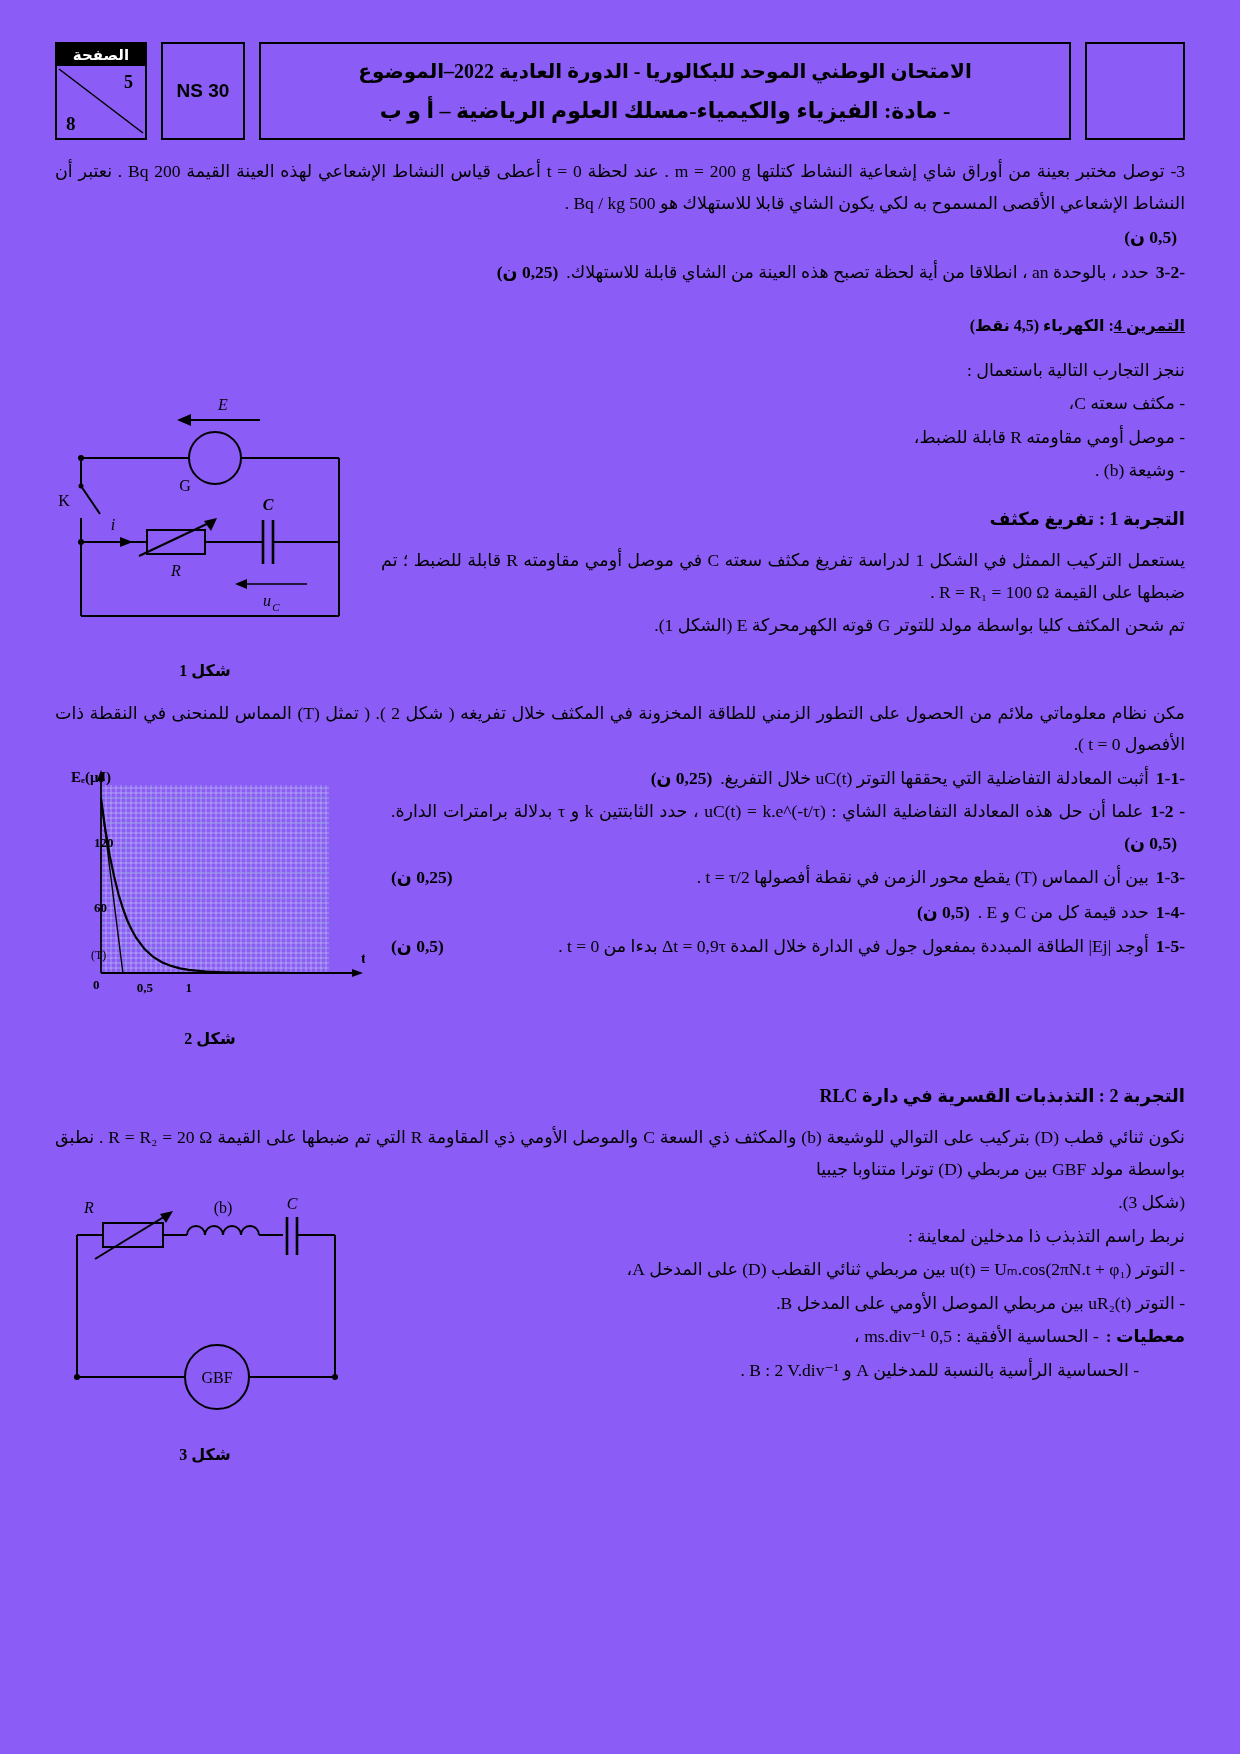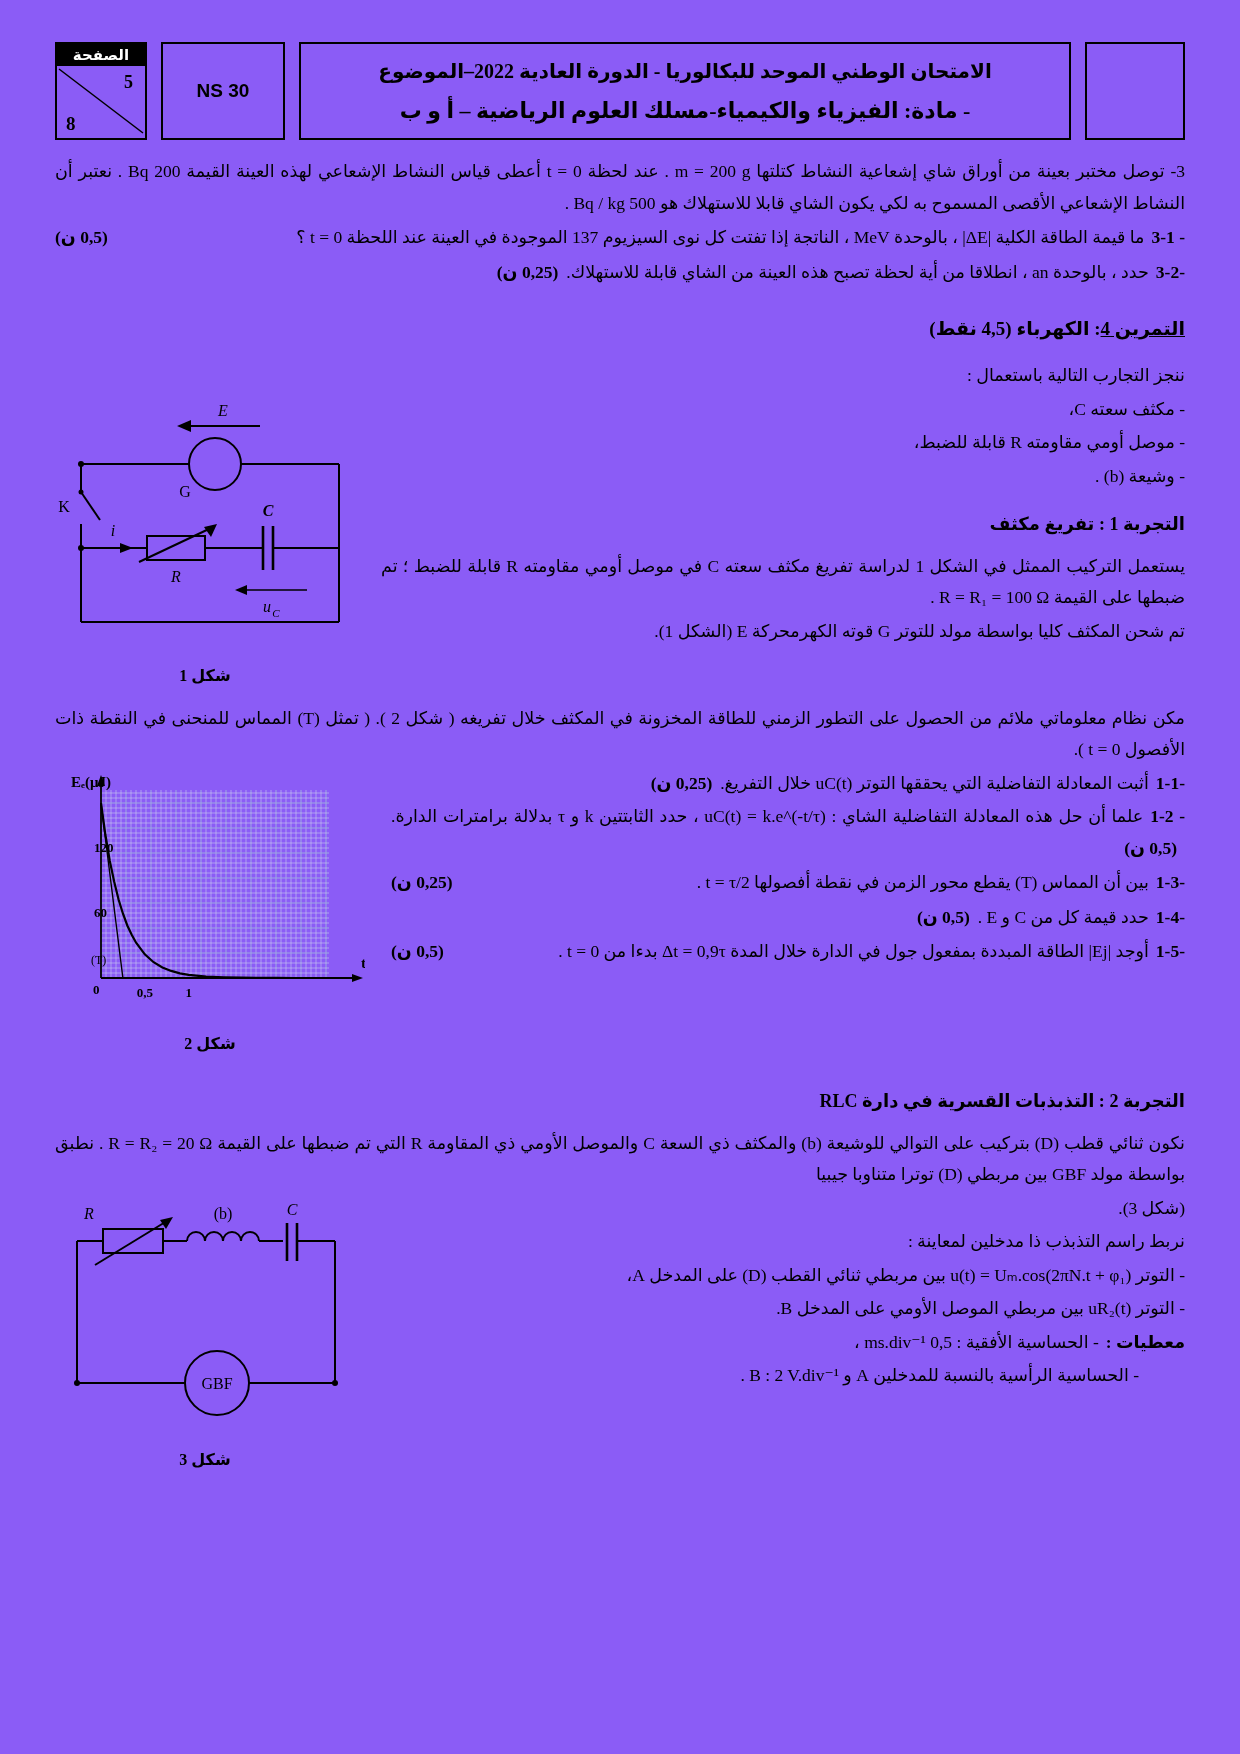--- a/index.html
+++ b/index.html
@@ -6,35 +6,35 @@
   html,body{background:#ffffff}
   body{font-family:"Liberation Serif","DejaVu Sans",serif;color:#000}
   .sheet{width:1240px;min-height:1754px;padding:42px 55px 40px;background:#8b5cf6;direction:rtl;position:relative}
 
   
   .hdr{direction:ltr;display:flex;align-items:stretch;gap:14px;margin-bottom:16px}
   .pagebox{width:92px;height:98px;border:2px solid #000;position:relative;font-weight:bold;flex:0 0 auto}
   .pagebox .strip{background:#000;color:#fff;text-align:center;font-size:15px;padding:2px 0;font-family:"DejaVu Sans",sans-serif}
   .pb5{position:absolute;top:28px;right:12px;font-size:18px}
   .pb8{position:absolute;bottom:3px;left:9px;font-size:19px}
-  .nsbox{width:124px;border:2px solid #000;display:flex;align-items:center;justify-content:center;font-weight:bold;font-size:19px;font-family:"Liberation Sans",sans-serif;flex:0 0 auto}
+  .nsbox{width:84px;border:2px solid #000;display:flex;align-items:center;justify-content:center;font-weight:bold;font-size:19px;font-family:"Liberation Sans",sans-serif;flex:0 0 auto}
   .titlebox{flex:1;border:2px solid #000;display:flex;flex-direction:column;justify-content:center;text-align:center;direction:rtl;padding:6px 12px;gap:15px}
   .t1{font-size:20px;font-weight:bold}
   .t2{font-size:22px;font-weight:bold}
   .resbox{width:100px;border:2px solid #000;flex:0 0 auto}
 
   
   .doc{font-size:17.5px;line-height:1.8;text-align:justify}
   .doc p{margin:2px 0}
   .b{font-weight:bold}
   .ltr{direction:ltr;unicode-bidi:isolate}
   .qnum{font-weight:bold;margin-left:7px}
   .pts{font-weight:bold;margin-right:8px;white-space:nowrap}
   .flexline{display:flex;justify-content:space-between;align-items:baseline;overflow:hidden;gap:14px;margin:3px 0}
-  .extitle{font-size:19px;font-weight:bold;margin:24px 0 14px}
+  .extitle{font-size:16px;font-weight:bold;margin:24px 0 14px}
   .exlabel{text-decoration:underline}
   .exph{font-size:18px;font-weight:bold;margin:16px 0 10px}
   .indent2{padding-right:46px}
   .clear{clear:both}
 
   
   .fig{float:left;margin:6px 26px 10px 0;text-align:center}
   .figcap{font-weight:bold;font-size:16px;margin-top:2px;text-align:center}
   svg text{font-family:"Liberation Serif","DejaVu Sans",serif;fill:#000}
   .cl{font-size:16px}
@@ -65,21 +65,20 @@
       <div class="t2">- مادة: الفيزياء والكيمياء-مسلك العلوم الرياضية – أ و ب</div>
     </div>
     <div class="resbox"></div>
   </div>
 
   <div class="doc">
 
     <p>3- توصل مختبر بعينة من أوراق شاي إشعاعية النشاط كتلتها m = 200 g . عند لحظة t = 0 أعطى قياس النشاط الإشعاعي لهذه العينة القيمة 200 Bq . نعتبر أن النشاط الإشعاعي الأقصى المسموح به لكي يكون الشاي قابلا للاستهلاك هو 500 Bq / kg .</p>
 
     <div class="flexline">
-      <span><span class="qnum ltr">3-1 -</span><span>ما قيمة الطاقة الكلية ‎|ΔE|‎ ، بالوحدة MeV ، الناتجة إذا تفتت كل نوى السيزيوم 137 الموجودة في العينة عند اللحظة t = 0 ؟</span></span>
       <span class="pts">(0,5 ن)</span>
     </div>
 
     <p><span class="qnum ltr">3-2-</span><span>حدد ، بالوحدة an ، انطلاقا من أية لحظة تصبح هذه العينة من الشاي قابلة للاستهلاك.</span><span class="pts">(0,25 ن)</span></p>
 
     <h2 class="extitle"><span class="exlabel">التمرين 4</span><span>: الكهرباء (4,5 نقط)</span></h2>
 
     <p>ننجز التجارب التالية باستعمال :</p>
 
     <figure class="fig">

